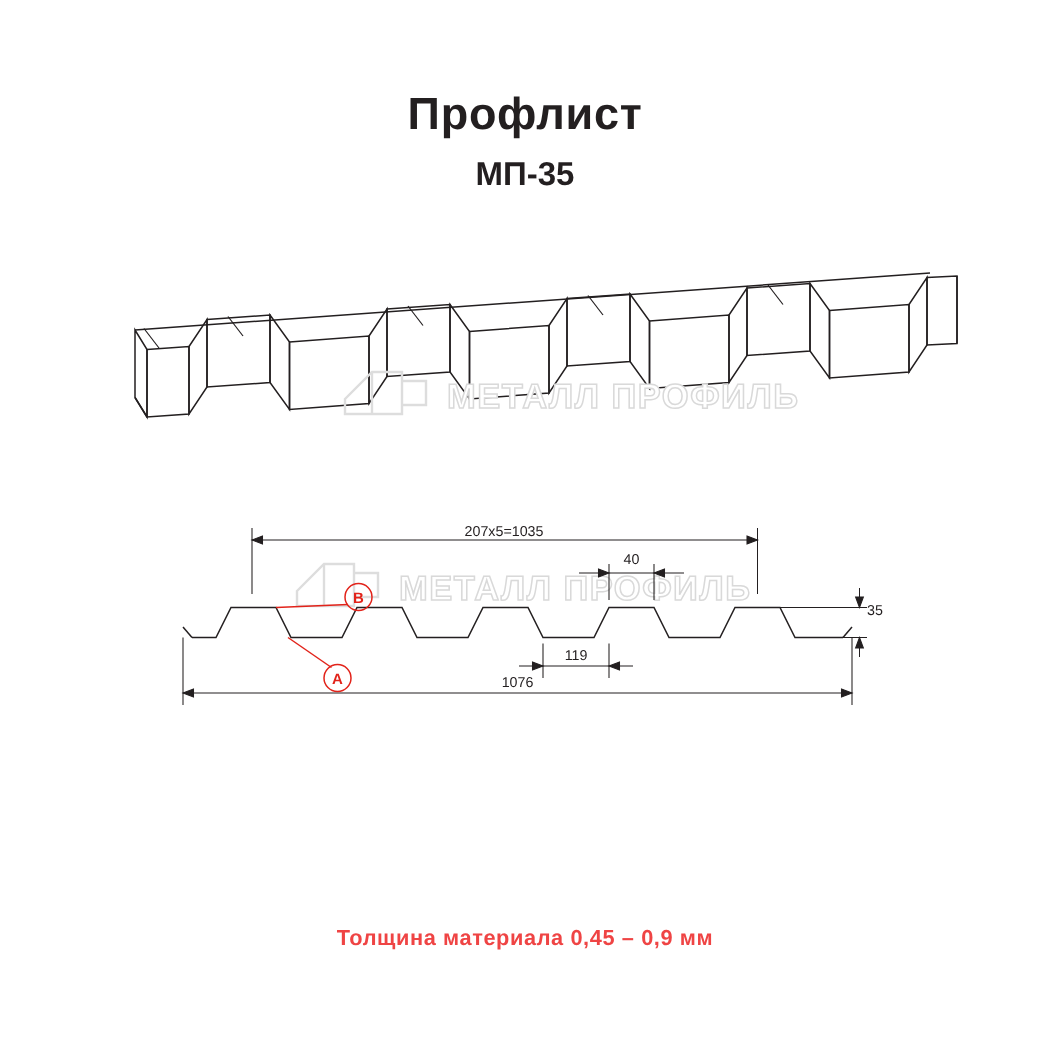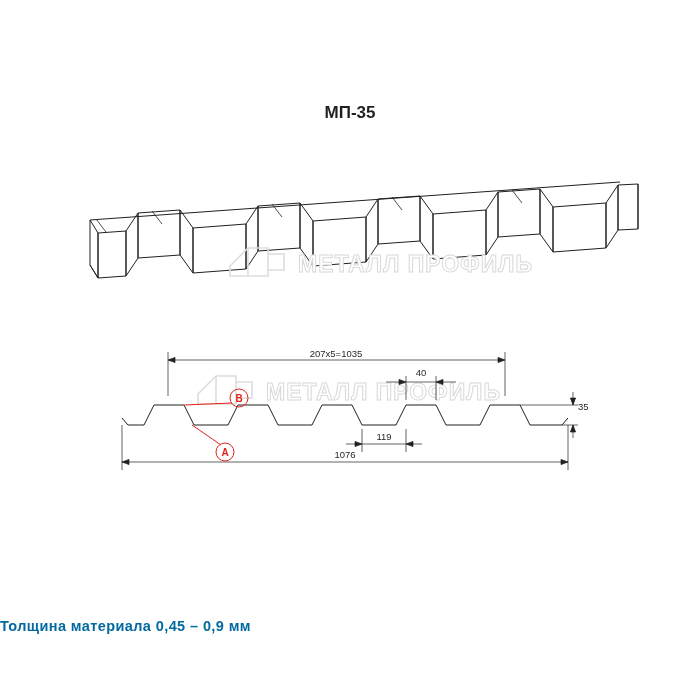--- a/index.html
+++ b/index.html
@@ -29,34 +29,34 @@
     font-weight: bold;
     letter-spacing: 0.5px;
     color: #231f20;
   }
   .subtitle {
     position: absolute;
     top: 103px;
     left: 0;
     width: 700px;
     text-align: center;
-    font-size: 17px;
+    font-size: 22px;
     font-weight: bold;
     color: #231f20;
   }
   .footer {
     position: absolute;
     top: 618px;
     left: 0;
     width: 700px;
-    text-align: left;
+    text-align: center;
     font-size: 14.5px;
     font-weight: bold;
     letter-spacing: 0.4px;
-    color: #0369a1;
+    color: #ef4444;
   }
   .iso-area {
     position: absolute;
     top: 160px;
     left: 60px;
     width: 590px;
     height: 160px;
   }
   .section-area {
     position: absolute;
@@ -96,20 +96,21 @@
     stroke-width: 1;
     letter-spacing: 1px;
   }
   .wm-shape { fill: none; stroke: #dddddd; stroke-width: 1.6; }
 </style>
 </head>
 <body>
 
 <div class="page">
 
+  <div class="title">Профлист</div>
   <div class="subtitle">МП-35</div>
 
   <div class="iso-area">
     <svg width="590" height="160" viewBox="0 0 590 160">
       <g class="ln">
 
         <path d="M30 60 L560 22"></path>
 
         <path d="M30 60 L30 105 L38 118 L38 73 Z"></path>
         <path d="M38 73 L66 71 L66 116 L38 118 Z"></path>

